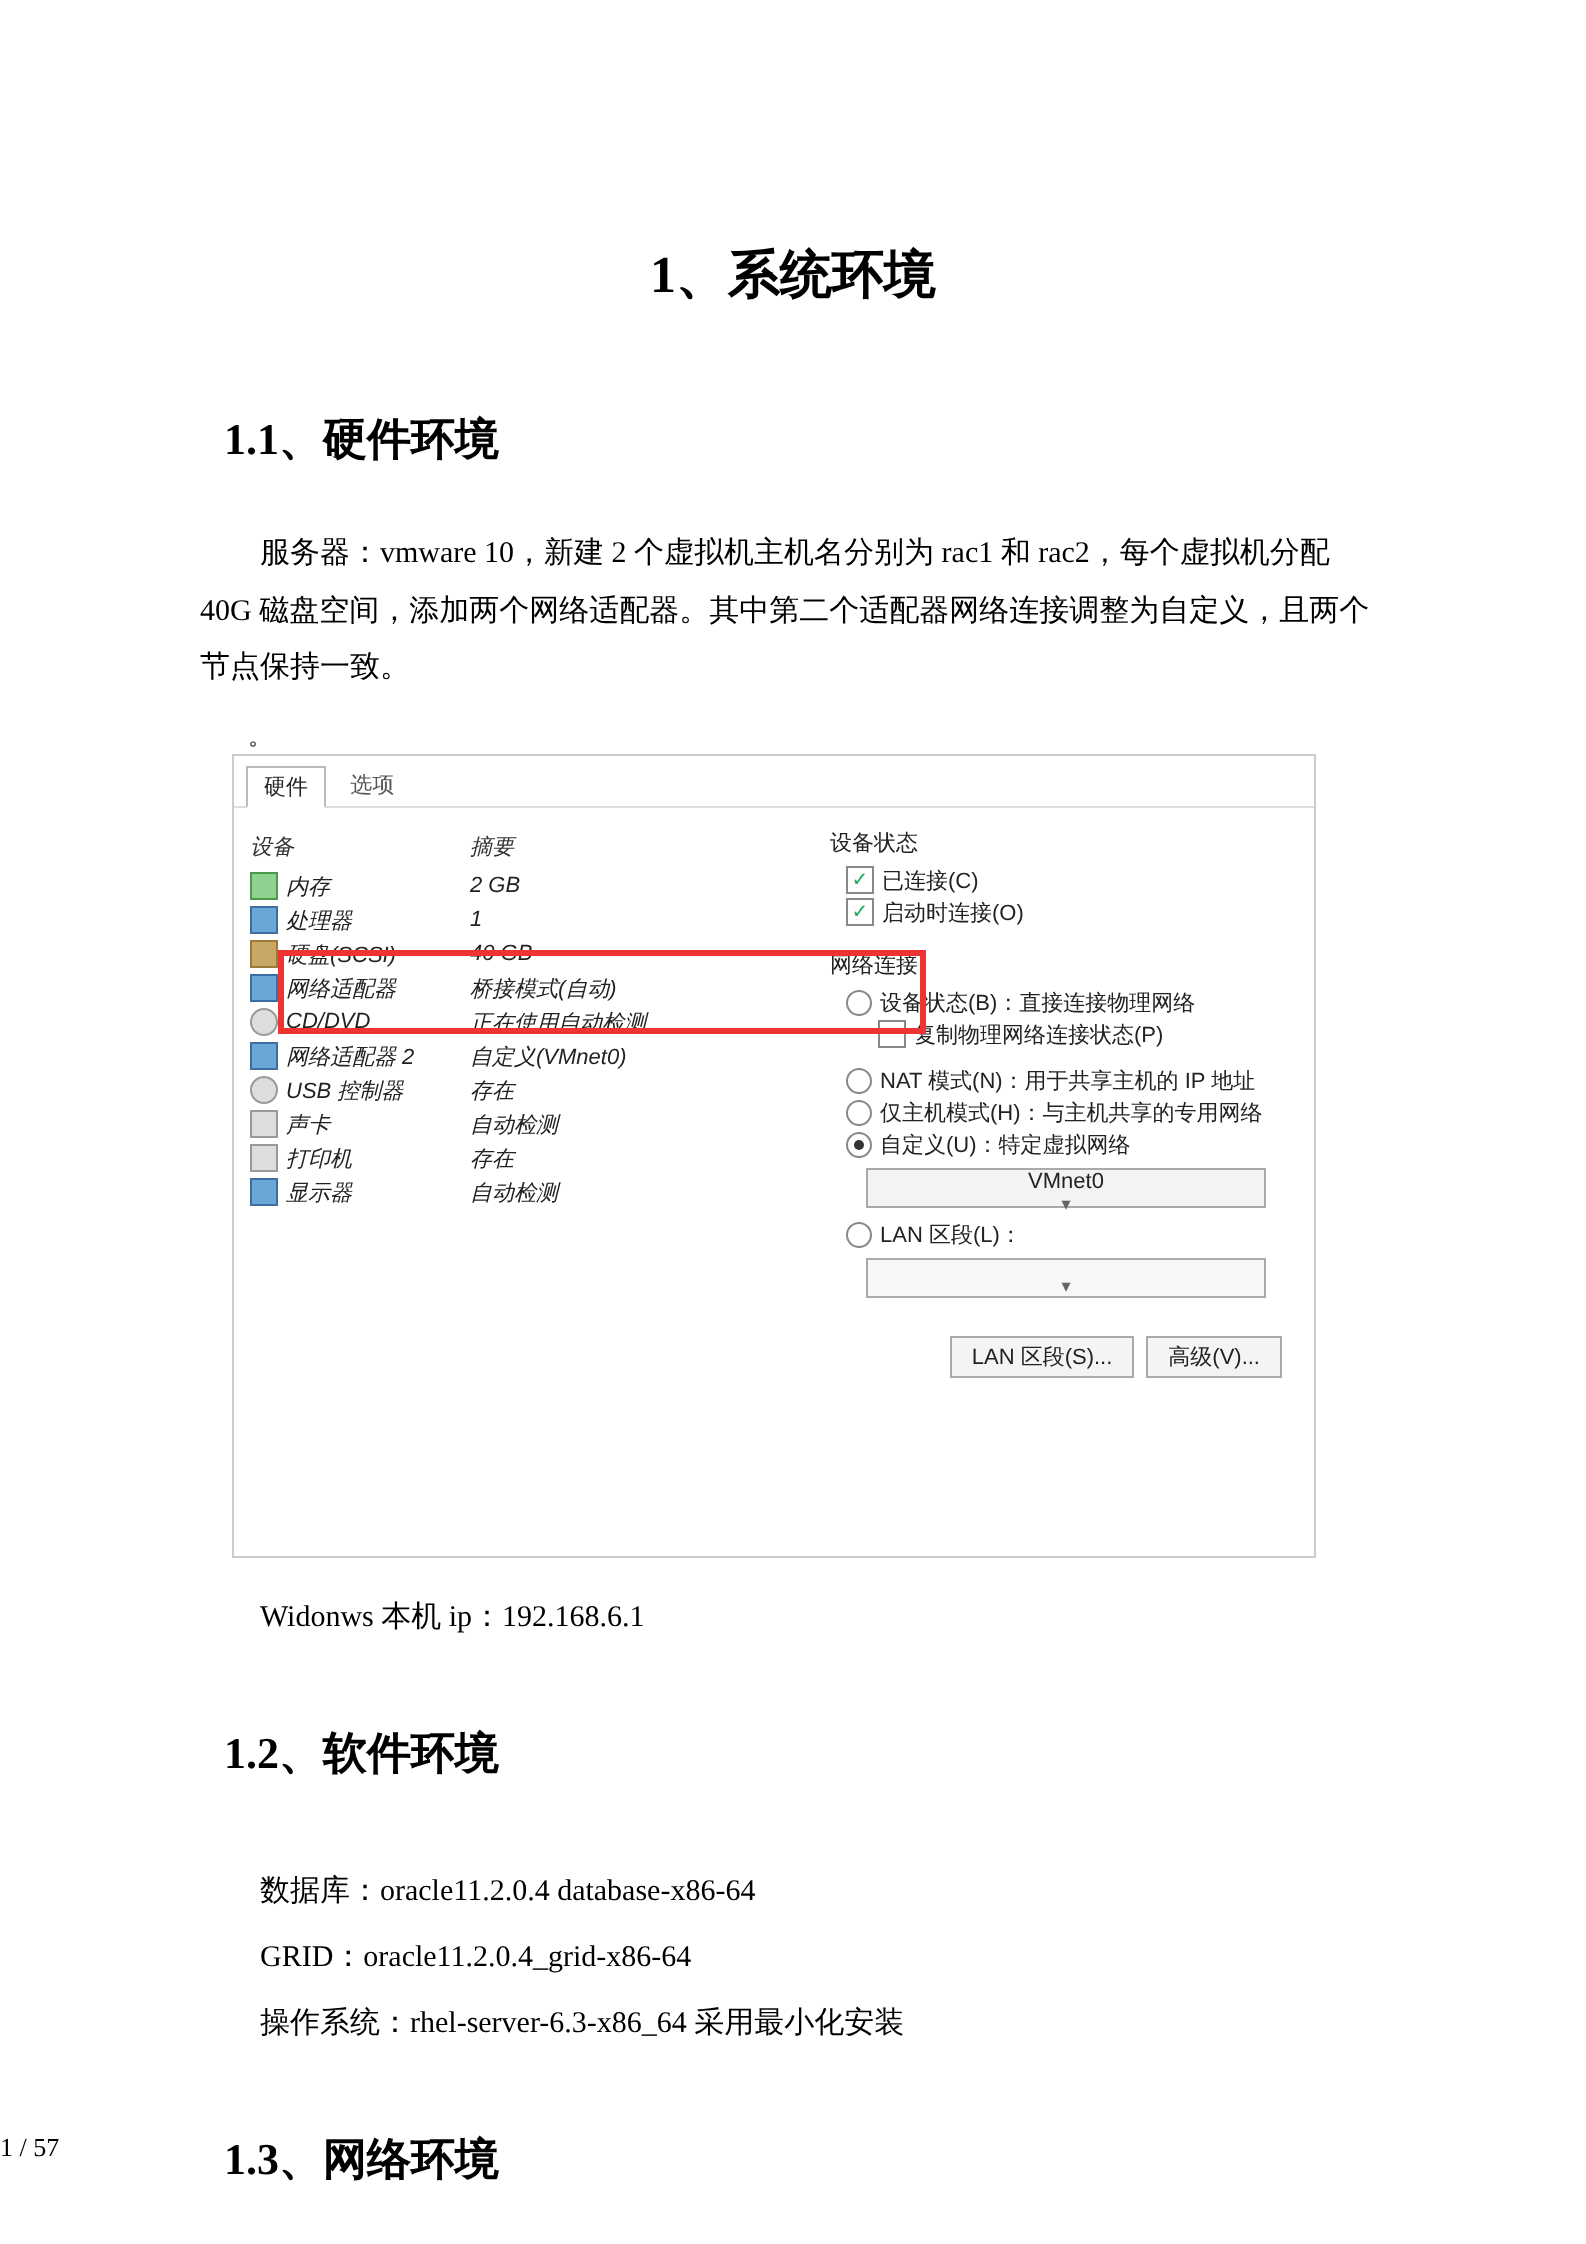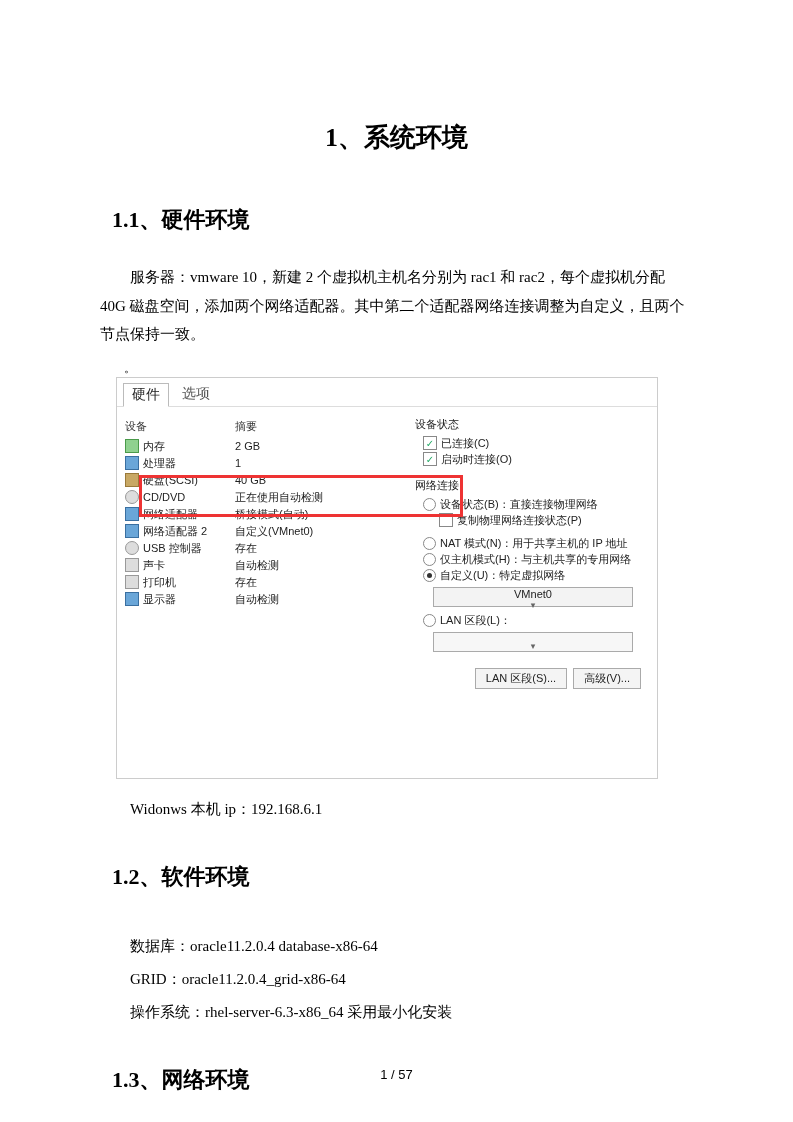--- a/index.html
+++ b/index.html
@@ -51,21 +51,21 @@
     width: 540px;
     height: 400px;
     margin-left: 16px;
     font-family: "Microsoft YaHei", "SimSun", sans-serif;
     font-size: 11px;
     color: #222;
     position: relative;
     background: #fff;
   }
   .vm-tabs {
-    font-size: 14px;
+    font-size: 11px;
     padding: 4px 6px 0 6px;
   }
   .vm-tab {
     display: inline-block;
     border: 1px solid #bbb;
     border-bottom: 1px solid #fff;
     padding: 2px 8px;
     background: #fff;
     position: relative;
     top: 1px;
@@ -78,20 +78,21 @@
   }
   .vm-body {
     display: flex;
     border-top: 1px solid #ddd;
     height: calc(100% - 22px);
   }
   .vm-left {
     width: 270px;
     padding: 10px 8px;
     border-right: 0;
+    font-style: italic;
   }
   .vm-right {
     flex: 1;
     padding: 10px 12px;
   }
   .dev-head {
     display: flex;
     font-size: 11px;
     color: #333;
     padding: 2px 0 4px 0;
@@ -144,21 +145,21 @@
   }
   .dd.dis{color:#999;background:#f7f7f7;}
   .dd .arr{font-size:9px;color:#666;}
   .btns {
     position:absolute;right:16px;bottom:auto;top:290px;display:flex;gap:6px;
   }
   .btn {
     border:1px solid #aaa;background:#f4f4f4;padding:2px 10px;font-size:11px;
   }
   .footer {
-    position:absolute;bottom:40px;left:0;right:0;text-align:center;font-size:13px;font-family:Liberation Sans, sans-serif;
+    position:absolute;bottom:40px;left:0;right:0;text-align:left;font-size:13px;font-family:Liberation Serif, serif;
   }
   .sec-gap { height: 26px; }
 </style>
 </head>
 <body>
 
 <div class="page">
   <div class="title">1、系统环境</div>
 
   <div class="h2">1.1、硬件环境</div>
@@ -192,31 +193,31 @@
           </div>
         <div class="dev-row">
             <div class="c1">
               <span class="ico ico-disk"></span>
               <span>硬盘(SCSI)</span>
             </div>
             <div class="c2">40 GB</div>
           </div>
         <div class="dev-row">
             <div class="c1">
+              <span class="ico ico-net"></span>
+              <span>网络适配器</span>
+            </div>
+            <div class="c2">桥接模式(自动)</div>
+          </div>
+        <div class="dev-row">
+            <div class="c1">
               <span class="ico ico-cd"></span>
               <span>CD/DVD</span>
             </div>
             <div class="c2">正在使用自动检测</div>
-          </div>
-        <div class="dev-row">
-            <div class="c1">
-              <span class="ico ico-net"></span>
-              <span>网络适配器</span>
-            </div>
-            <div class="c2">桥接模式(自动)</div>
           </div>
         <div class="dev-row">
             <div class="c1">
               <span class="ico ico-net"></span>
               <span>网络适配器 2</span>
             </div>
             <div class="c2">自定义(VMnet0)</div>
           </div>
         <div class="dev-row">
             <div class="c1">

